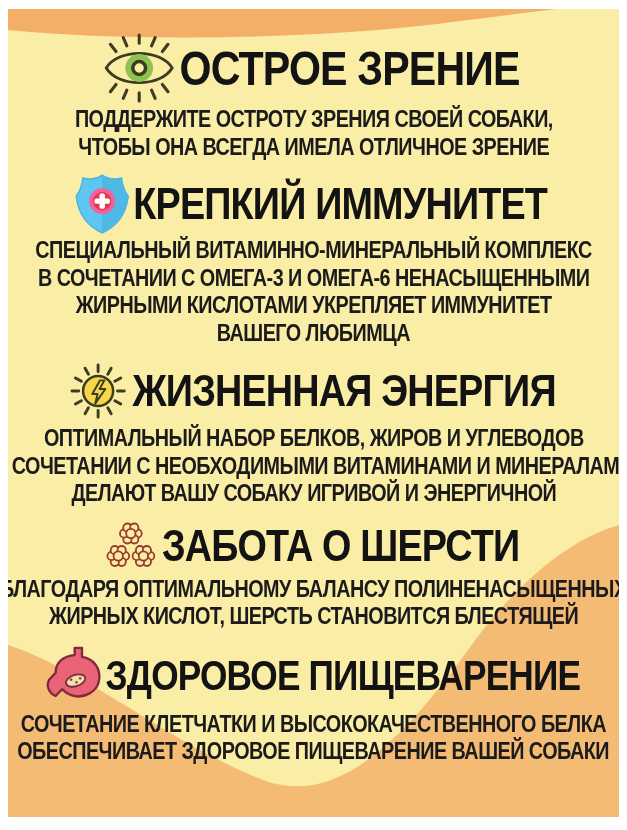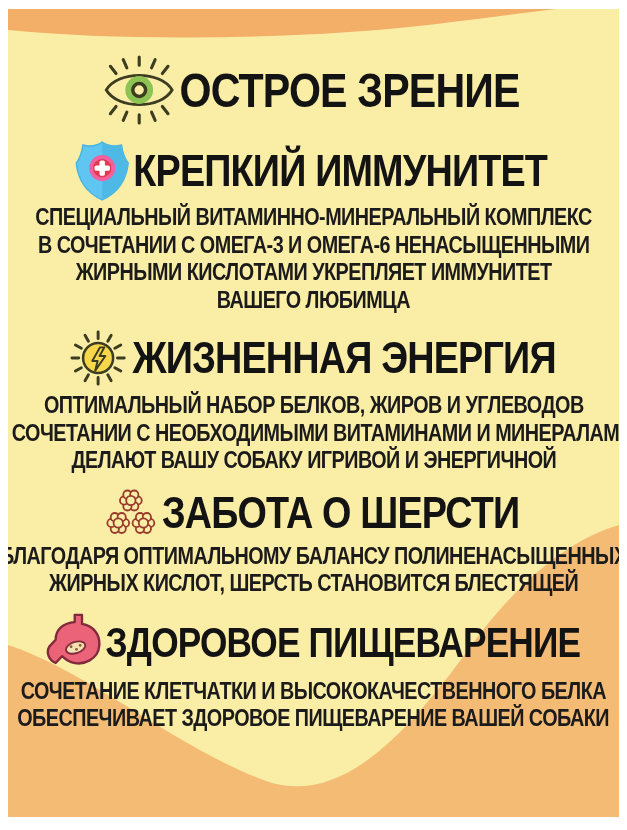--- a/index.html
+++ b/index.html
@@ -20,21 +20,21 @@
     width:100%;height:100%;
     background:#FAEDA6;
     overflow:hidden;
   }
   .wave{position:absolute;left:0;width:100%;z-index:1;display:block;}
   .top-wave{top:0;height:40px;}
   .bottom-wave{bottom:0;height:322px;}
   .content{
     position:absolute;inset:0;z-index:2;
     display:flex;flex-direction:column;align-items:center;
-    padding-top:46px;box-sizing:border-box;
+    padding-top:24px;box-sizing:border-box;
   }
   section{
     display:flex;flex-direction:column;align-items:center;
     margin-bottom:13px;width:100%;
   }
   .heading-row{
     display:flex;align-items:center;justify-content:center;
     gap:10px;
     transform:scaleX(.84);transform-origin:center;
     margin-bottom:3px;
@@ -76,20 +76,24 @@
         <div class="heading-row">
           <span class="icon">
             <svg width="76" height="70" viewBox="0 0 72 68">
               <path d="M36,10 L36,2 M24,12.5 L20.5,4.5 M48,12.5 L51.5,4.5 M13.5,18 L8,11 M58.5,18 L64,11 M36,58 L36,66 M24,55.5 L20.5,63.5 M48,55.5 L51.5,63.5 M13.5,50 L8,57 M58.5,50 L64,57" stroke="#3C3C20" stroke-width="3" stroke-linecap="round" fill="none"></path>
               <path d="M4,34 C15,15 57,15 68,34 C57,53 15,53 4,34 Z" fill="none" stroke="#3C3C20" stroke-width="2.8"></path>
               <circle cx="36" cy="34" r="13.5" fill="#8DC353"></circle>
               <circle cx="36" cy="34" r="6.2" fill="#FAEDA6" stroke="#3C3C20" stroke-width="3.4"></circle>
             </svg>
           </span>
           <h2 class="hz1">ОСТРОЕ ЗРЕНИЕ</h2>
+        </div>
+        <div class="body">
+          <div class="body-line">ПОДДЕРЖИТЕ ОСТРОТУ ЗРЕНИЯ СВОЕЙ СОБАКИ,</div>
+          <div class="body-line">ЧТОБЫ ОНА ВСЕГДА ИМЕЛА ОТЛИЧНОЕ ЗРЕНИЕ</div>
         </div>
       </section>
 
       <section>
         <div class="heading-row">
           <span class="icon">
             <svg width="54" height="60" viewBox="0 0 56 62">
               <path d="M28,1 C34,5 41,6 48,4 C49,12 52,19 55,23 C53,40 44,54 28,61 C12,54 3,40 1,23 C4,19 7,12 8,4 C15,6 22,5 28,1 Z" fill="#5EC6F0" stroke="#49B4E2" stroke-width="1.5"></path>
               <path d="M28,1 C34,5 41,6 48,4 C49,12 52,19 55,23 C53,40 44,54 28,61 Z" fill="#4FB9E6"></path>
               <circle cx="28" cy="28" r="13.5" fill="#F2609F"></circle>

